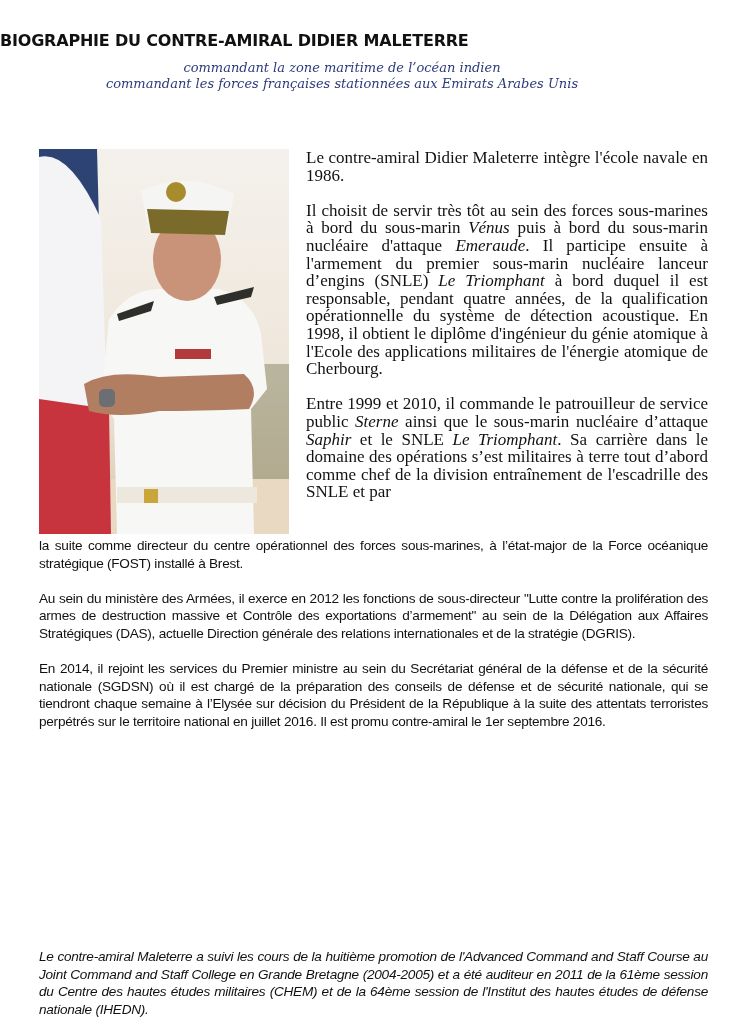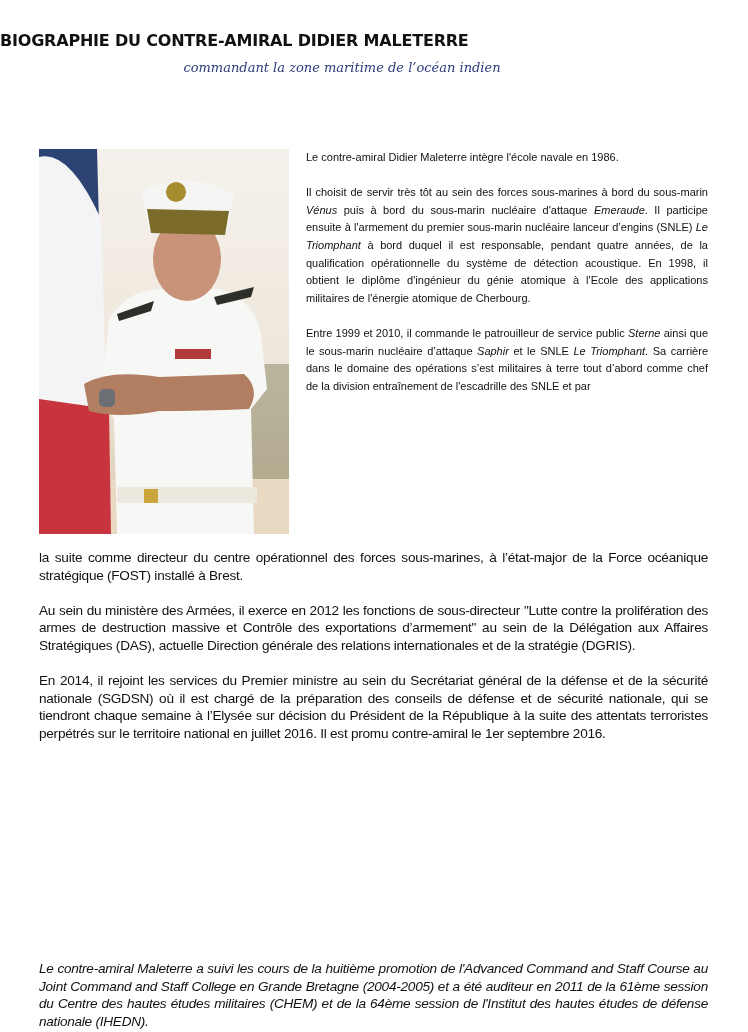--- a/index.html
+++ b/index.html
@@ -3,36 +3,37 @@
 <meta charset="utf-8">
 <style>
   html, body { margin:0; padding:0; background:#ffffff; }
   body { width:748px; height:1032px; position:relative; overflow:hidden; color:#111; }
   .title { position:absolute; left:0; top:20px; width:748px; text-align:left;
     font-family:"DejaVu Sans", sans-serif; font-weight:bold; font-size:16px; letter-spacing:-0.2px; color:#111; }
   .subtitles { position:absolute; left:0; top:60px; width:684px; text-align:center;
     font-family:"DejaVu Serif", serif; font-style:italic; font-size:13px; line-height:16px; color:#2b3a7a; }
   .subtitles div { white-space:nowrap; }
   .photo { position:absolute; left:39px; top:149px; width:250px; height:385px; overflow:hidden; background:#f1ece4; }
-  .body-text { font-family:Liberation Sans, sans-serif; font-size:11px; line-height:17.6px; color:#111; }
+  .body-text { font-family:Liberation Serif, serif; font-size:17px; line-height:17.6px; color:#111; }
   .right-col { position:absolute; left:306px; top:149px; width:402px; text-align:justify; }
-  .full-col { position:absolute; left:39px; width:669px; text-align:justify;margin-top:12px; }
+  .full-col { position:absolute; left:39px; width:669px; text-align:justify; }
   p { margin:0; }
   .gap { height:17.6px; }
   .cond { font-family:"Liberation Sans", sans-serif; font-size:13.6px; letter-spacing:-0.25px; }
   i { font-style:italic; }
   .closing { font-style:italic; }
 </style>
 </head>
 <body>
 
 <h1 class="title">BIOGRAPHIE DU CONTRE-AMIRAL DIDIER MALETERRE</h1>
 
 <div class="subtitles">
   <div>commandant la zone maritime de l’océan indien</div>
+  <div>commandant les forces françaises stationnées aux Emirats Arabes Unis</div>
 </div>
 
 <div class="photo" role="img" aria-label="Portrait of the rear admiral in white naval uniform with arms crossed, standing beside a French flag">
   <svg width="250" height="385" viewBox="0 0 250 385">
     <defs>
       <linearGradient id="sky" x1="0" y1="0" x2="0" y2="1">
         <stop offset="0" stop-color="#f4f1ec"></stop>
         <stop offset="0.6" stop-color="#efe6da"></stop>
         <stop offset="1" stop-color="#d9c7ae"></stop>
       </linearGradient>

